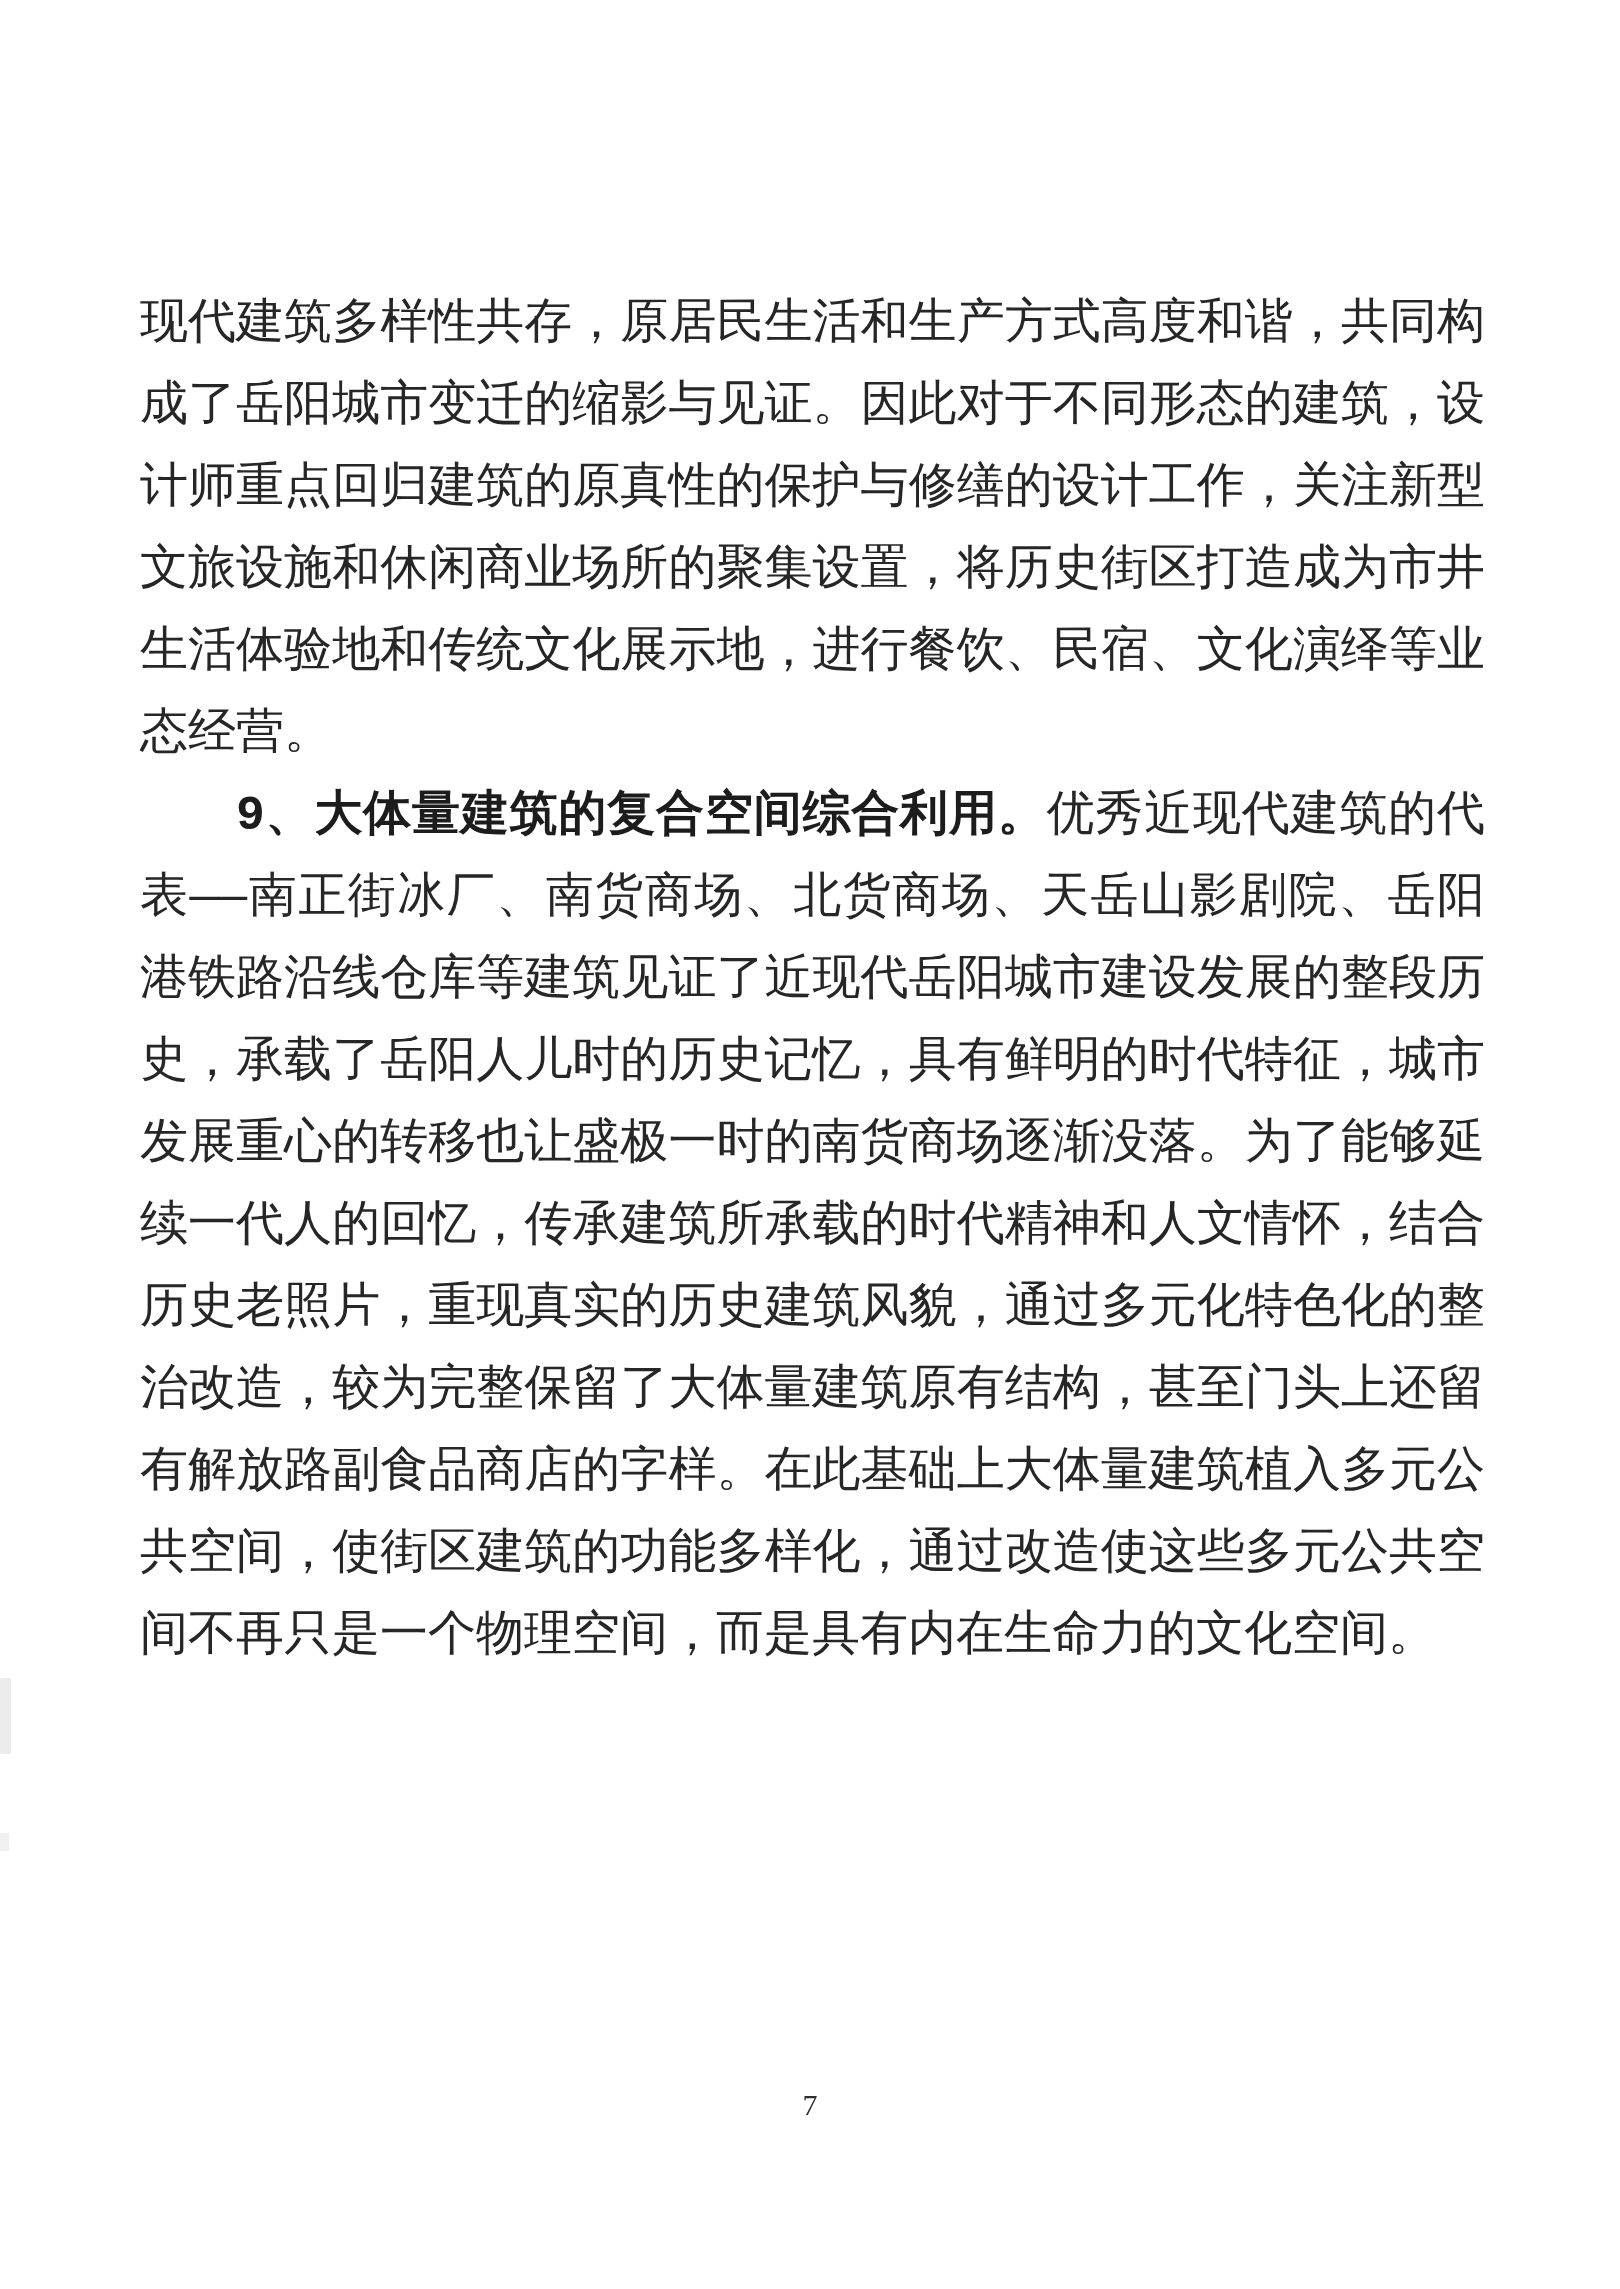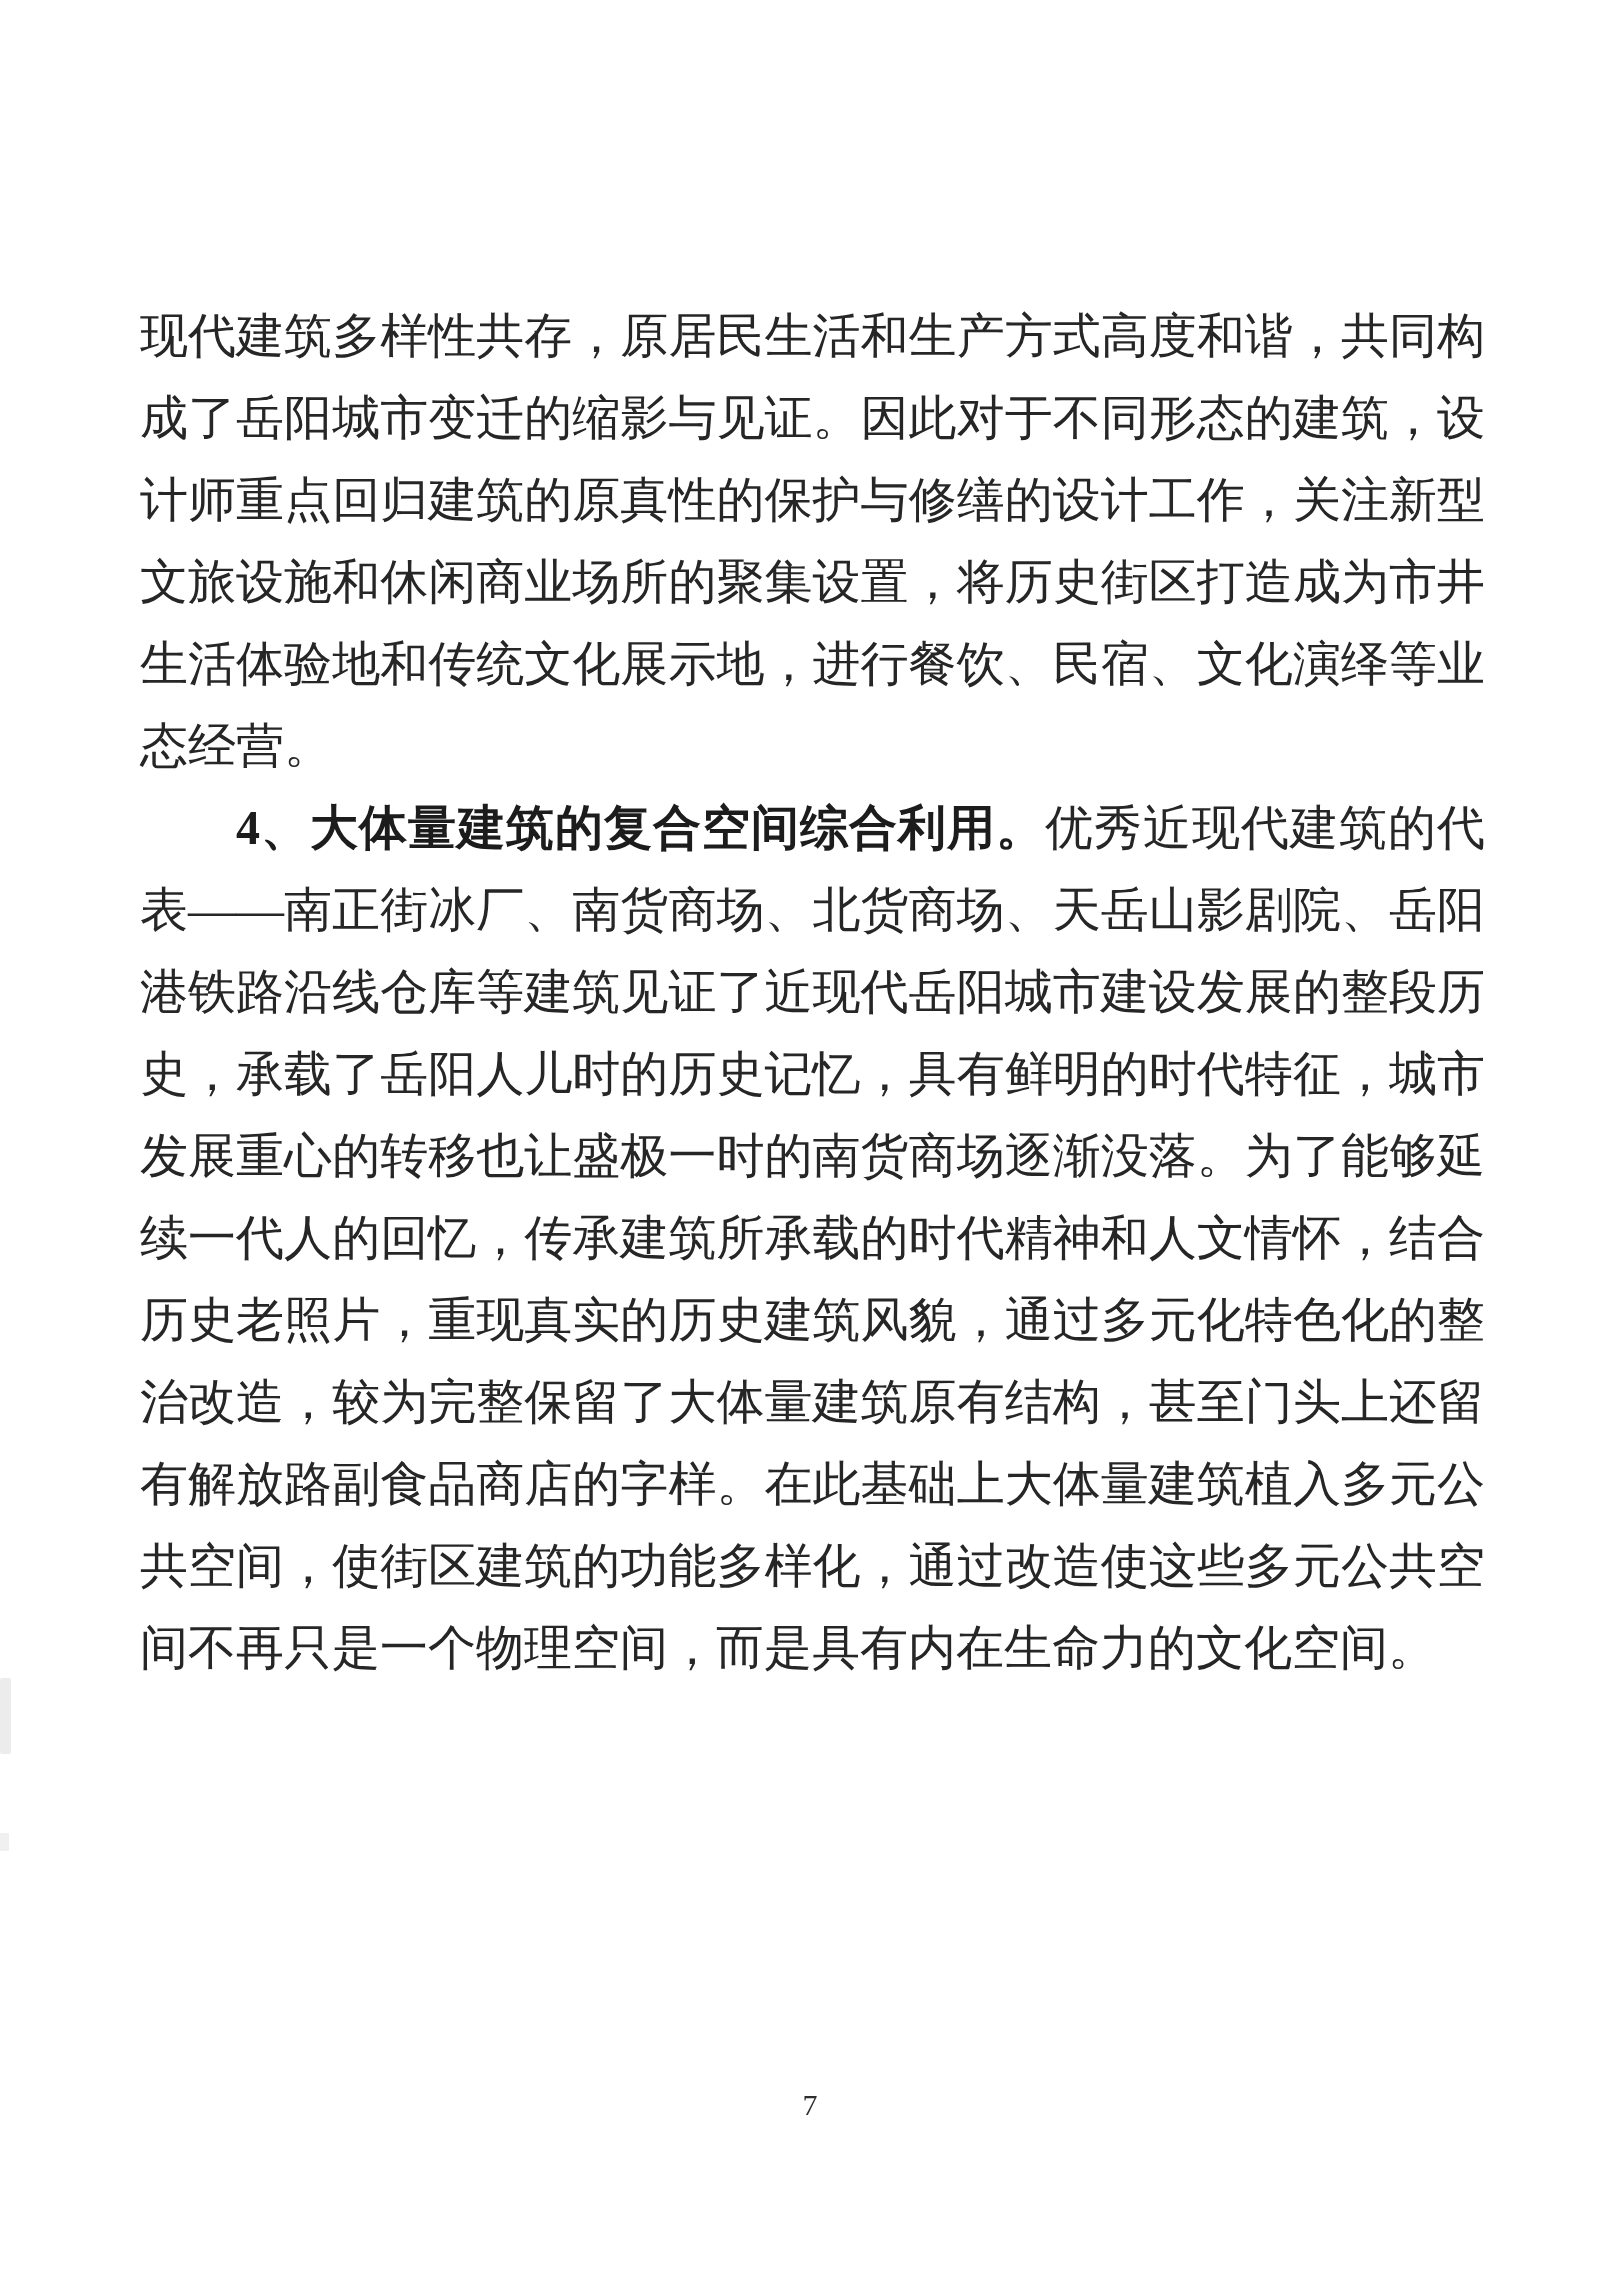--- a/index.html
+++ b/index.html
@@ -11,22 +11,23 @@
     position: relative;
     width: 1620px;
     height: 2290px;
     background: #ffffff;
     overflow: hidden;
     font-family: "Liberation Serif", "DejaVu Serif", serif;
   }
   .content {
     position: absolute;
     left: 140px;
-    top: 295px;
+    top: 283px;
     width: 1345px;
+    font-family: Liberation Mono, monospace;
   }
   .para {
     margin: 0;
     font-size: 48px;
     line-height: 82px;
     text-align: justify;
     color: #262626;
     letter-spacing: 0;
     word-break: break-all;
   }
@@ -72,21 +73,21 @@
   <div class="scan-artifact-a"></div>
   <div class="scan-artifact-b"></div>
 
   <div class="content">
 
     <p class="para">
       <span class="body-text">现代建筑多样性共存，原居民生活和生产方式高度和谐，共同构成了岳阳城市变迁的缩影与见证。因此对于不同形态的建筑，设计师重点回归建筑的原真性的保护与修缮的设计工作，关注新型文旅设施和休闲商业场所的聚集设置，将历史街区打造成为市井生活体验地和传统文化展示地，进行餐饮、民宿、文化演绎等业态经营。</span>
     </p>
 
     <p class="para indented">
-      <span class="lead">4、大体量建筑的复合空间综合利用。</span><span class="body-text">优秀近现代建筑的代表——南正街冰厂、南货商场、北货商场、天岳山影剧院、岳阳港铁路沿线仓库等建筑见证了近现代岳阳城市建设发展的整段历史，承载了岳阳人儿时的历史记忆，具有鲜明的时代特征，城市发展重心的转移也让盛极一时的南货商场逐渐没落。为了能够延续一代人的回忆，传承建筑所承载的时代精神和人文情怀，结合历史老照片，重现真实的历史建筑风貌，通过多元化特色化的整治改造，较为完整保留了大体量建筑原有结构，甚至门头上还留有解放路副食品商店的字样。在此基础上大体量建筑植入多元公共空间，使街区建筑的功能多样化，通过改造使这些多元公共空间不再只是一个物理空间，而是具有内在生命力的文化空间。</span>
+      <span class="lead">9、大体量建筑的复合空间综合利用。</span><span class="body-text">优秀近现代建筑的代表——南正街冰厂、南货商场、北货商场、天岳山影剧院、岳阳港铁路沿线仓库等建筑见证了近现代岳阳城市建设发展的整段历史，承载了岳阳人儿时的历史记忆，具有鲜明的时代特征，城市发展重心的转移也让盛极一时的南货商场逐渐没落。为了能够延续一代人的回忆，传承建筑所承载的时代精神和人文情怀，结合历史老照片，重现真实的历史建筑风貌，通过多元化特色化的整治改造，较为完整保留了大体量建筑原有结构，甚至门头上还留有解放路副食品商店的字样。在此基础上大体量建筑植入多元公共空间，使街区建筑的功能多样化，通过改造使这些多元公共空间不再只是一个物理空间，而是具有内在生命力的文化空间。</span>
     </p>
 
 
   </div>
 
   <div class="page-number">7</div>
 
 </div>
 
 

